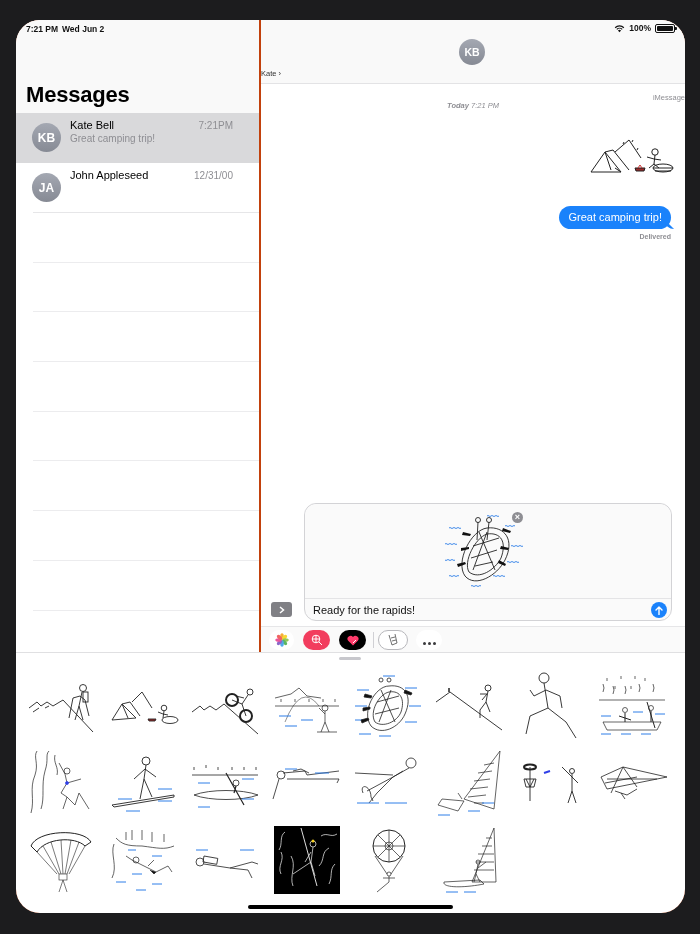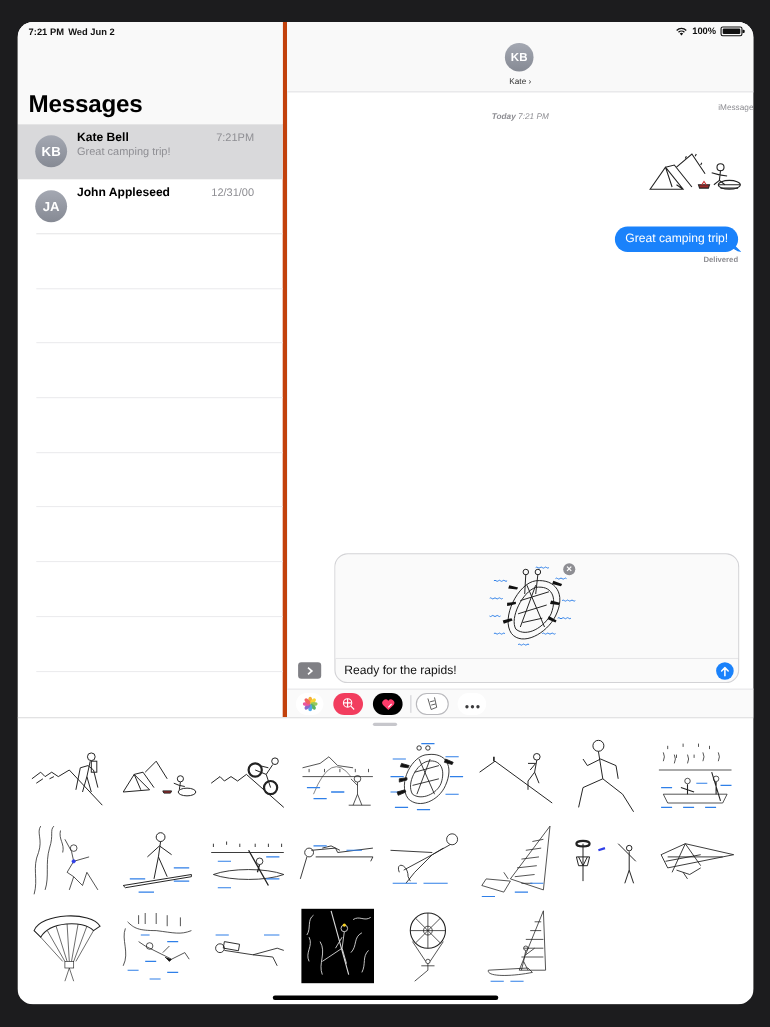--- a/index.html
+++ b/index.html
@@ -1,61 +1,61 @@
 <!DOCTYPE html>
 <html><head>
 <meta charset="utf-8">
 <style>
   * { box-sizing: border-box; margin: 0; padding: 0; }
   html, body { width: 700px; height: 934px; background: #1c1c1e; overflow: hidden; }
   body { font-family: "Liberation Sans", "DejaVu Sans", sans-serif; position: relative; }
 
   .device {
     position: absolute; left: 16px; top: 20px; width: 669px; height: 893px;
-    background: #737373; border-radius: 14px; overflow: hidden;
+    background: #c2410c; border-radius: 24px; overflow: hidden;
   }
 
   
   .status-bar { position: absolute; left: 0; top: 0; width: 100%; height: 18px; z-index: 5; font-size: 8.5px; color: #111; }
   .status-time { position: absolute; left: 10px; top: 4px; font-weight: bold; }
   .status-date { position: absolute; left: 46px; top: 4px; font-weight: bold; }
   .status-right { position: absolute; right: 10px; top: 3px; display: flex; align-items: center; gap: 4px; font-weight: bold; }
   .wifi-icon { width: 11px; height: 9px; }
   .battery-icon { width: 20px; height: 9px; border: 1px solid #111; border-radius: 2px; position: relative; padding: 1px; }
   .battery-icon .fill { width: 100%; height: 100%; background: #111; border-radius: 1px; }
   .battery-icon::after { content: ""; position: absolute; right: -3px; top: 2px; width: 2px; height: 3px; background: #111; border-radius: 0 1px 1px 0; }
 
   
-  .sidebar { position: absolute; left: 0; top: 0; width: 245px; height: 632px; background: #ffffff; border-right: 4px solid #c2410c; }
+  .sidebar { position: absolute; left: 0; top: 0; width: 245px; height: 632px; background: #ffffff; border-right: 2px solid #c2410c; }
   .sidebar-header { height: 93px; background: #f9f9f9; position: relative; }
   .sidebar-title { position: absolute; left: 10px; top: 62px; font-size: 22px; font-weight: bold; color: #000; letter-spacing: -0.2px; }
   .conv-list { position: relative; }
   .conv-item { position: relative; height: 50px; cursor: pointer; }
   .conv-item.selected { background: #d9d9db; }
   .conv-item .sep { position: absolute; left: 17px; right: 0; bottom: 0; height: 1px; background: #e6e6e8; }
   .avatar {
     position: absolute; left: 16px; top: 10px; width: 29px; height: 29px; border-radius: 50%;
     background: linear-gradient(#a4a8b2, #868a94); color: #fff; font-size: 12px; font-weight: bold;
     display: flex; align-items: center; justify-content: center;
   }
-  .conv-name { position: absolute; left: 54px; top: 6px; font-size: 11px; font-weight: bold; color: #000; }
+  .conv-name { position: absolute; left: 54px; top: 6px; font-size: 11px; font-weight: normal; color: #000; }
   .conv-preview { position: absolute; left: 54px; top: 20px; font-size: 10px; color: #8e8e93; }
   .conv-time { position: absolute; right: 26px; top: 7px; font-size: 10px; color: #8e8e93; }
   .empty-row { height: 49.7px; position: relative; }
   .empty-row .sep { position: absolute; left: 17px; right: 0; bottom: 0; height: 1px; background: #ececee; }
 
   
   .conversation { position: absolute; left: 245px; top: 0; width: 424px; height: 632px; background: #fff; }
   .conv-header { position: absolute; left: 0; top: 0; width: 100%; height: 64px; background: #f9f9f9; border-bottom: 1px solid #e3e3e5; }
   .header-avatar {
     position: absolute; left: 198px; top: 19px; width: 26px; height: 26px; border-radius: 50%;
     background: linear-gradient(#a4a8b2, #868a94); color: #fff; font-size: 10.5px; font-weight: bold;
     display: flex; align-items: center; justify-content: center;
   }
-  .header-name { position: absolute; left: 0; width: 100%; top: 49px; text-align: center; font-size: 7.5px; color: #333; }
+  .header-name { position: absolute; left: 0; width: 100%; top: 49px; text-align: left; font-size: 7.5px; color: #333; }
   .service-label { position: absolute; left: 0; width: 100%; top: 73px; text-align: right; font-size: 7.5px; color: #8e8e93; }
   .service-time { position: absolute; left: 0; width: 100%; top: 81px; text-align: center; font-size: 7.5px; color: #8e8e93; font-style: italic; }
   .service-time b { font-weight: bold; }
 
   .sticker-msg { position: absolute; right: 10px; top: 118px; width: 86px; height: 42px; }
   .bubble {
     position: absolute; right: 14px; top: 186px; background: #1a82fb; color: #fff; font-size: 11px;
     padding: 5px 9px 6px; border-radius: 12px;
   }
   .bubble::after { content: ""; position: absolute; right: -3px; bottom: 0; width: 9px; height: 9px; background: #1a82fb; border-bottom-left-radius: 9px 8px; clip-path: polygon(0 0, 100% 100%, 0 100%); }

